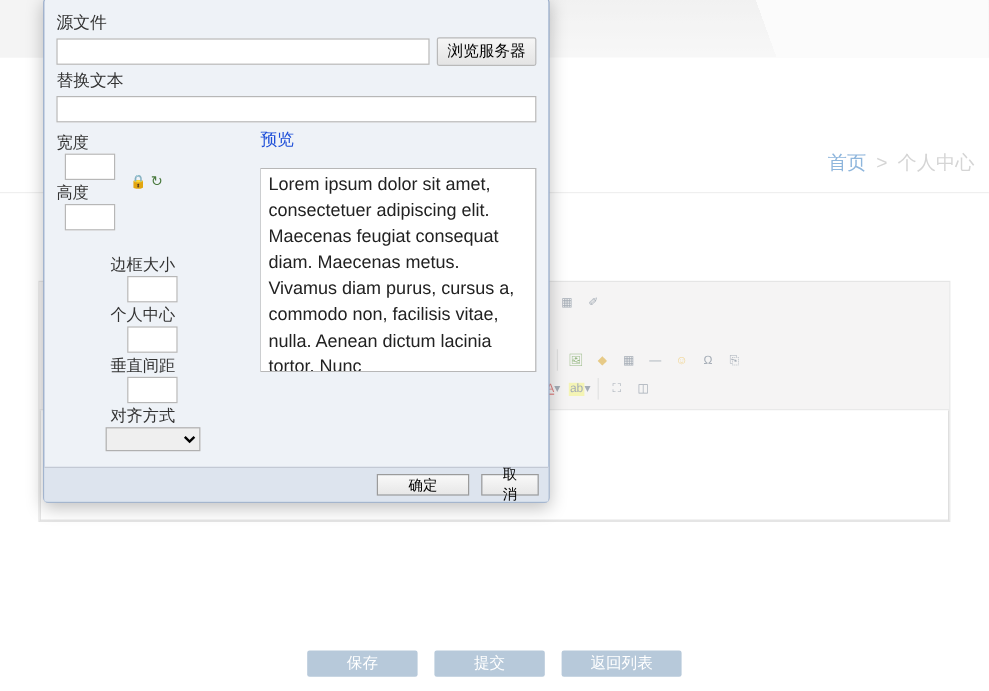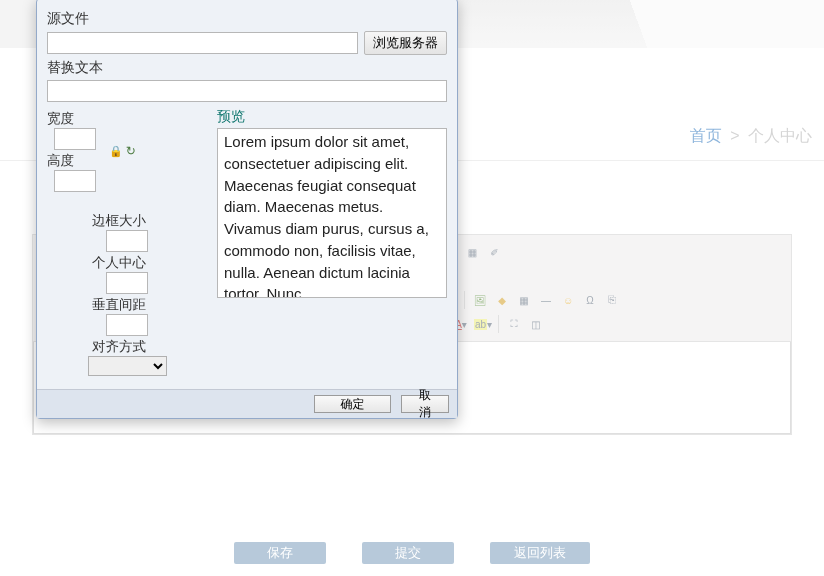--- a/index.html
+++ b/index.html
@@ -28,21 +28,21 @@
 .tbtn.s{text-decoration:line-through;color:#777;font-size:11px;}
 .tsep{width:1px;height:18px;background:#cfcfcf;margin:0 2px;}
 .tselect-wrap{display:flex;align-items:center;background:#fff;border:1px solid #c9c9c9;height:20px;font-size:11px;color:#666;}
 .tselect-label{padding:0 5px;color:#777;}
 .tselect-box{width:70px;height:18px;border:none;border-left:1px solid #d8d8d8;position:relative;}
 .tselect-box::after{content:"▾";position:absolute;right:3px;top:1px;color:#888;font-size:10px;}
 .editor-content{min-height:92px;background:#fff;}
 .ta-border{border-left:1px solid #ccc;border-right:1px solid #ccc;border-bottom:1px solid #ccc;min-height:92px;}
 
 
-.bottom-actions{position:absolute;bottom:12px;left:0;right:0;display:flex;justify-content:center;gap:36px;}
+.bottom-actions{position:absolute;bottom:12px;left:0;right:0;display:flex;justify-content:center;gap:14px;}
 .pill-btn{background:#8ba8c3;color:#fff;border:none;border-radius:2px;font-size:13px;height:22px;display:inline-flex;align-items:center;justify-content:center;cursor:pointer;}
 .pill-btn.w1{width:92px;}
 .pill-btn.w2{width:92px;}
 .pill-btn.w3{width:100px;}
 
 
 .dim{position:absolute;inset:0;background:rgba(255,255,255,0.38);pointer-events:none;}
 
 
 .dialog{position:absolute;left:36px;top:-2px;width:422px;background:#eef2f7;border:1px solid #93a9c9;border-radius:4px;box-shadow:0 4px 14px rgba(0,0,0,0.25);z-index:5;}
@@ -52,21 +52,21 @@
 .dlg-input{flex:1;height:22px;border:1px solid #b7b7b7;background:#fff;padding:1px 3px;font-size:13px;}
 .browse-btn{margin-left:6px;height:24px;padding:0 8px;background:linear-gradient(#f6f6f6,#e4e4e4);border:1px solid #b9b9b9;border-radius:2px;font-size:13px;cursor:pointer;}
 .dlg-two-col{display:flex;gap:10px;margin-top:6px;}
 .dlg-left-col{width:160px;}
 .dlg-right-col{flex:1;}
 .dim-row{display:flex;align-items:center;margin:2px 0;flex-direction:column;}
 .dim-label{width:55px;font-size:13.5px;color:#333;}
 .dim-input{width:42px;height:22px;border:1px solid #b7b7b7;background:#fff;font-size:12px;padding:1px 2px;}
 .lock-ico{color:#3b66b5;font-size:11px;margin-left:3px;display:inline-block;}
 .refresh-ico{color:#4a7a3e;font-size:12px;margin-left:3px;display:inline-block;cursor:pointer;}
-.preview-label{font-size:14px;color:#0f766e;margin-bottom:2px;}
+.preview-label{font-size:14px;color:#1d4ed8;margin-bottom:14px;}
 .preview-box{border:1px solid #b7b7b7;background:#fff;height:170px;padding:2px 6px;font-size:15px;color:#222;line-height:1.45;overflow-y:scroll;font-family:"Segoe UI",Arial,sans-serif;}
 .align-select{width:79px;height:20px;border:1px solid #b0b0b0;background:#efefef;}
 
 .dialog-footer{border-top:1px solid #c3c9d4;background:#dde4ee;padding:5px 8px;display:flex;justify-content:flex-end;gap:10px;}
 .dlg-btn{height:18px;padding:0 14px;background:linear-gradient(#f9f9f9,#e7e7e7);border:1px solid #9b9b9b;font-size:12px;cursor:pointer;display:inline-flex;align-items:center;}
 .dlg-btn.primary{width:77px;justify-content:center;}
 .dlg-btn.cancel{width:48px;justify-content:center;}
 
 
 .ico-green{color:#5a8f3a;}

